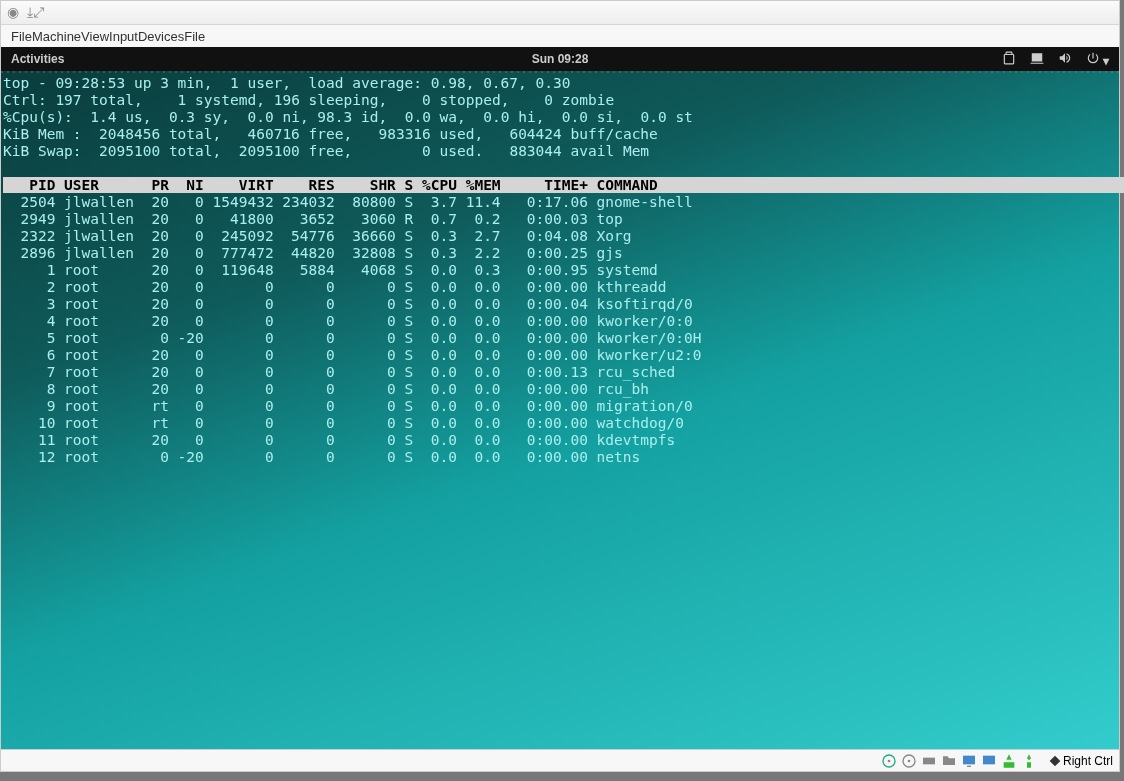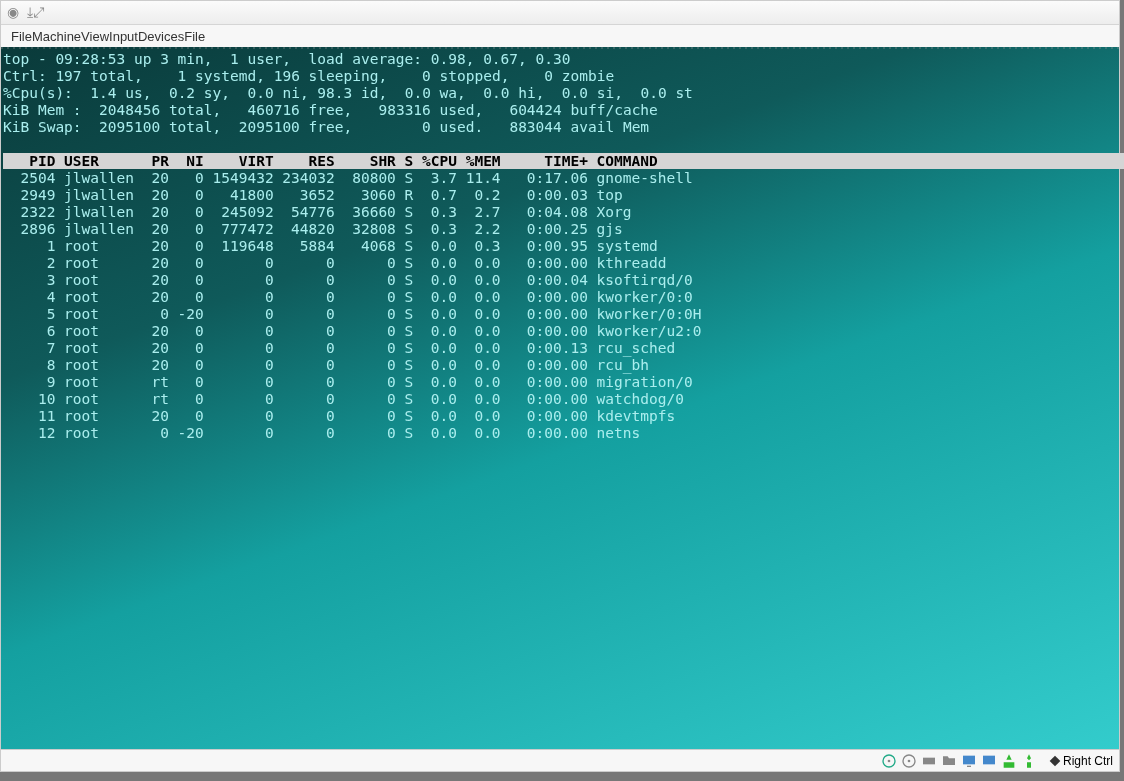--- a/index.html
+++ b/index.html
@@ -38,25 +38,43 @@
   <div class="vm-menu">
     <span>File</span>
     <span>Machine</span>
     <span>View</span>
     <span>Input</span>
     <span>Devices</span>
     <span>File</span>
   </div>
 
   <div class="vm-content">
+    <div class="gnome-bar">
+      <span>Activities</span>
+      <span class="center">Sun 09:28</span>
+      <span class="right">
+        <span><svg viewBox="0 0 24 24">
+              <path d="M16 1H8a2 2 0 0 0-2 2v2H5a2 2 0 0 0-2 2v14a2 2 0 0 0 2 2h14a2 2 0 0 0 2-2V7a2 2 0 0 0-2-2h-1V3a2 2 0 0 0-2-2zM8 3h8v2H8zM19 21H5V7h14z"></path>
+            </svg></span>
+        <span><svg viewBox="0 0 24 24">
+              <path d="M3 4h18v14H3zM1 20h22v2H1z"></path>
+            </svg></span>
+        <span><svg viewBox="0 0 24 24">
+              <path d="M3 9v6h4l5 5V4L7 9H3zm13.5 3a4.5 4.5 0 0 0-2-3.7v7.4a4.5 4.5 0 0 0 2-3.7zm-2-8.3v2.06A7 7 0 0 1 19 12a7 7 0 0 1-4.5 6.24v2.06A9 9 0 0 0 21 12a9 9 0 0 0-6.5-8.3z"></path>
+            </svg></span>
+        <span><svg viewBox="0 0 24 24">
+              <path d="M13 3h-2v10h2V3zm4.83 2.17l-1.42 1.42A7 7 0 1 1 7.59 6.59L6.17 5.17a9 9 0 1 0 11.66 0z"></path>
+            </svg>&nbsp;▾</span>
+      </span>
+    </div>
     <div class="separator"></div>
 
     <div class="term"><span>top - 09:28:53 up 3 min,  1 user,  load average: 0.98, 0.67, 0.30</span>
 <span><span>Ctrl:</span><span class="b"> 197 </span><span>total,</span><span class="b">    1 </span><span>systemd,</span><span class="b"> 196 </span><span>sleeping,</span><span class="b">    0 </span><span>stopped,</span><span class="b">    0 </span><span>zombie</span></span>
-<span><span>%Cpu(s):</span><span class="b">  1.4 </span><span>us,</span><span class="b">  0.2 </span><span>sy,</span><span class="b">  0.0 </span><span>ni,</span><span class="b"> 98.3 </span><span>id,</span><span class="b">  0.0 </span><span>wa,</span><span class="b">  0.0 </span><span>hi,</span><span class="b">  0.0 </span><span>si,</span><span class="b">  0.0 </span><span>st</span></span>
+<span><span>%Cpu(s):</span><span class="b">  1.4 </span><span>us,</span><span class="b">  0.3 </span><span>sy,</span><span class="b">  0.0 </span><span>ni,</span><span class="b"> 98.3 </span><span>id,</span><span class="b">  0.0 </span><span>wa,</span><span class="b">  0.0 </span><span>hi,</span><span class="b">  0.0 </span><span>si,</span><span class="b">  0.0 </span><span>st</span></span>
 <span><span>KiB Mem :</span><span class="b">  2048456 </span><span>total,</span><span class="b">   460716 </span><span>free,</span><span class="b">   983316 </span><span>used,</span><span class="b">   604424 </span><span>buff/cache</span></span>
 <span><span>KiB Swap:</span><span class="b">  2095100 </span><span>total,</span><span class="b">  2095100 </span><span>free,</span><span class="b">        0 </span><span>used.</span><span class="b">   883044 </span><span>avail Mem</span></span>
 
 <span class="header-row">   PID USER      PR  NI    VIRT    RES    SHR S %CPU %MEM     TIME+ COMMAND                                                                     </span>
 <div id="proc-rows"><div class="">  2504 jlwallen  20   0 1549432 234032  80800 S  3.7 11.4   0:17.06 gnome-shell</div><div class="sel-row">  2949 jlwallen  20   0   41800   3652   3060 R  0.7  0.2   0:00.03 top</div><div class="">  2322 jlwallen  20   0  245092  54776  36660 S  0.3  2.7   0:04.08 Xorg</div><div class="">  2896 jlwallen  20   0  777472  44820  32808 S  0.3  2.2   0:00.25 gjs</div><div class="">     1 root      20   0  119648   5884   4068 S  0.0  0.3   0:00.95 systemd</div><div class="">     2 root      20   0       0      0      0 S  0.0  0.0   0:00.00 kthreadd</div><div class="">     3 root      20   0       0      0      0 S  0.0  0.0   0:00.04 ksoftirqd/0</div><div class="">     4 root      20   0       0      0      0 S  0.0  0.0   0:00.00 kworker/0:0</div><div class="">     5 root       0 -20       0      0      0 S  0.0  0.0   0:00.00 kworker/0:0H</div><div class="">     6 root      20   0       0      0      0 S  0.0  0.0   0:00.00 kworker/u2:0</div><div class="">     7 root      20   0       0      0      0 S  0.0  0.0   0:00.13 rcu_sched</div><div class="">     8 root      20   0       0      0      0 S  0.0  0.0   0:00.00 rcu_bh</div><div class="">     9 root      rt   0       0      0      0 S  0.0  0.0   0:00.00 migration/0</div><div class="">    10 root      rt   0       0      0      0 S  0.0  0.0   0:00.00 watchdog/0</div><div class="">    11 root      20   0       0      0      0 S  0.0  0.0   0:00.00 kdevtmpfs</div><div class="">    12 root       0 -20       0      0      0 S  0.0  0.0   0:00.00 netns</div></div></div>
   </div>
 
   <div class="vm-status">
     <svg class="stat-icon" viewBox="0 0 24 24">
         <circle cx="12" cy="12" r="9" fill="none" stroke="#2a8" stroke-width="2"></circle>

